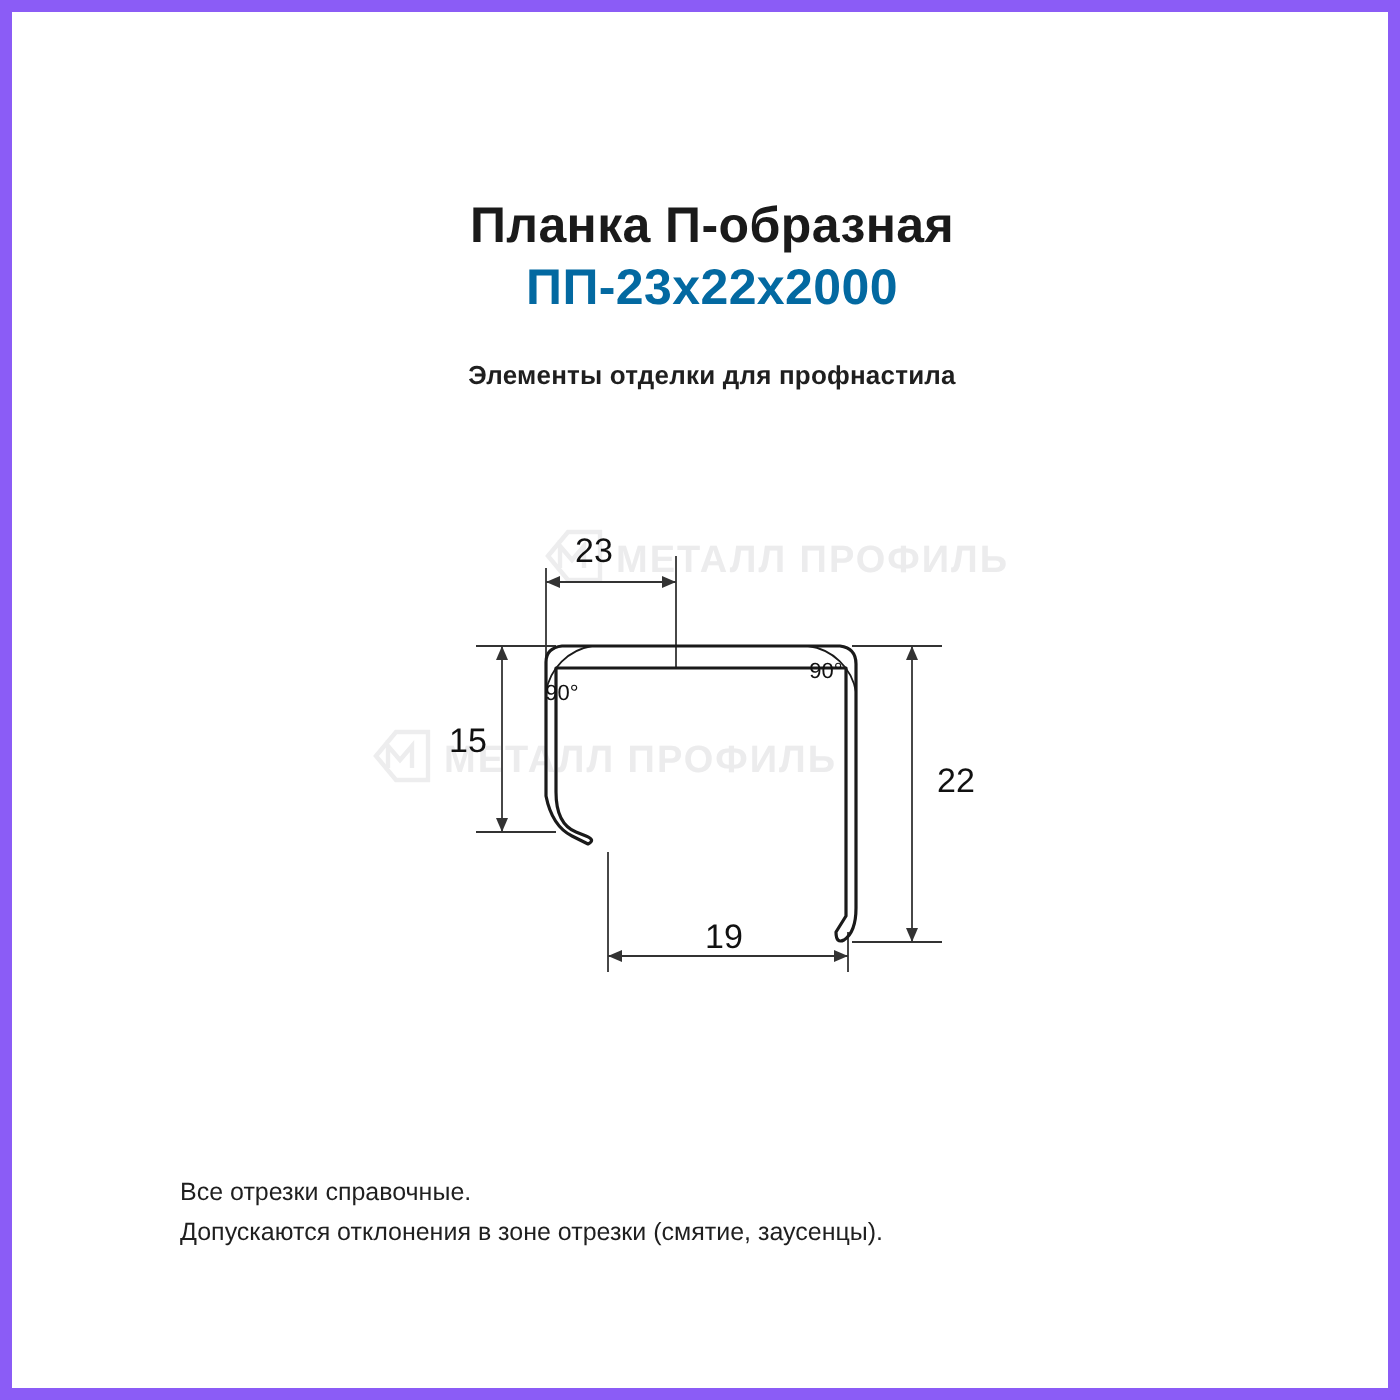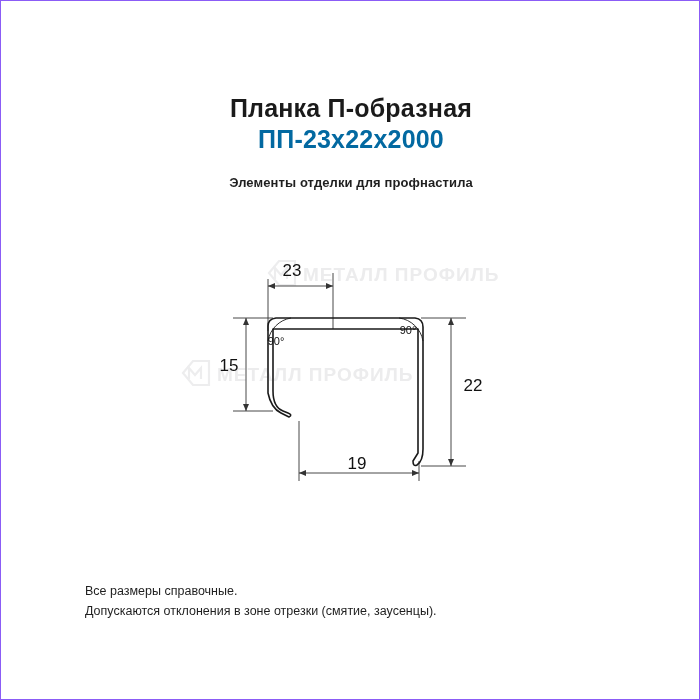--- a/index.html
+++ b/index.html
@@ -8,21 +8,21 @@
     background: #ffffff;
   }
   body {
     font-family: "Liberation Sans", sans-serif;
   }
   .page {
     position: relative;
     width: 700px;
     height: 700px;
     background: #ffffff;
-    border: 1px solid #8b5cf6;
+    border: 6px solid #8b5cf6;
     box-sizing: border-box;
     overflow: hidden;
   }
   .title-block {
     position: absolute;
     top: 92px;
     left: 0;
     width: 700px;
     text-align: center;
   }
@@ -174,17 +174,17 @@
       <text class="dim-text" x="108" y="160" text-anchor="middle">15</text>
       <text class="dim-text" x="352" y="180" text-anchor="middle">22</text>
       <text class="dim-text" x="236" y="258" text-anchor="middle">19</text>
 
       <text class="ang-text" x="155" y="134" text-anchor="middle">90°</text>
       <text class="ang-text" x="287" y="123" text-anchor="middle">90°</text>
     </svg>
   </div>
 
   <div class="footnotes">
-    <div>Все размеры справочные.</div>
+    <div>Все отрезки справочные.</div>
     <div>Допускаются отклонения в зоне отрезки (смятие, заусенцы).</div>
   </div>
 
 </div>
 
 </body></html>

